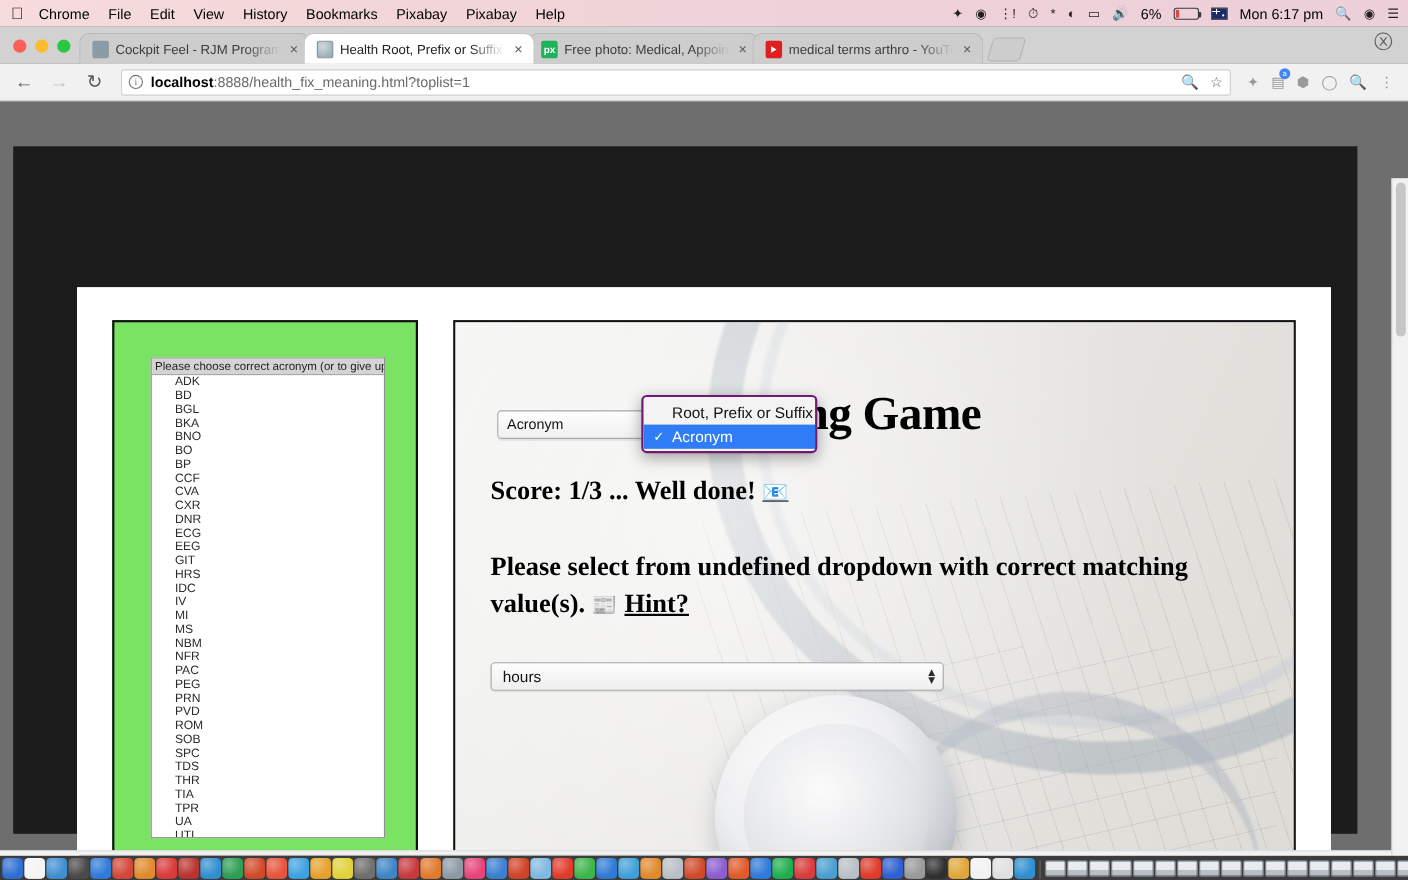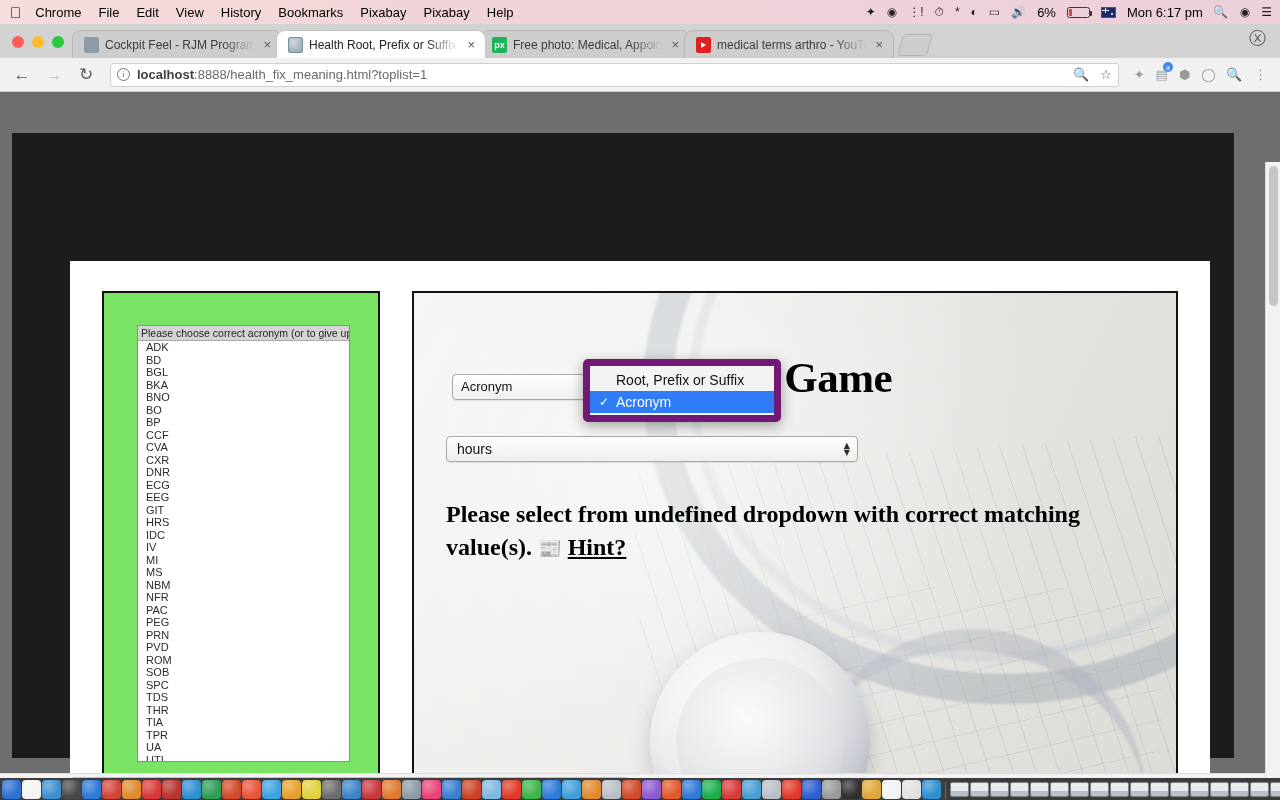--- a/index.html
+++ b/index.html
@@ -106,21 +106,21 @@
     flex: 1; height: 24px; background: #fff; border: 1px solid #d0d0d0; border-radius: 3px;
     display: flex; align-items: center; padding: 0 6px; gap: 7px; margin: 0 6px;
     font-size: 13px;
   }
   .info-ic {
     width: 13px; height: 13px; border: 1.2px solid #767676; border-radius: 50%;
     font-size: 9px; line-height: 11px; text-align: center; color: #767676; flex: 0 0 13px;
     font-family: "Liberation Serif", serif;
   }
   #url { white-space: nowrap; color: #6a6a6a; }
-  #url b { color: #404040; font-weight: bold; }
+  #url b { color: #000000; font-weight: bold; }
   .omni-right { margin-left: auto; display: flex; gap: 10px; align-items: center; color: #5a5a5a; font-size: 13px; }
   .tb-ext { display: flex; gap: 11px; align-items: center; padding: 0 5px; color: #9a9a9a; font-size: 13px; }
   .ext-badge { position: relative; }
   .ext-badge b {
     position: absolute; top: -5px; right: -5px; background: #4285f4; color: #fff;
     font-size: 7px; width: 10px; height: 10px; border-radius: 50%;
     display: flex; align-items: center; justify-content: center; font-weight: normal;
   }
 
   
@@ -142,21 +142,21 @@
   #listbox {
     position: absolute; left: 33px; top: 32px; width: 213px; height: 437px;
     background: #fff; border: 1px solid #8e8e8e;
     font-size: 11px; color: #2b2b2b; overflow: hidden;
   }
   #listbox .lb-head {
     background: #d4d4d4; border-bottom: 1px solid #a9a9a9;
     padding: 1px 3px; font-size: 10.5px; white-space: nowrap; overflow: hidden; color: #1f1f1f;
   }
   #listbox ul { list-style: none; }
-  #listbox li { padding: 0 8px; line-height: 12.5px; height: 12.5px; white-space: nowrap; }
+  #listbox li { padding: 0 21px; line-height: 12.5px; height: 12.5px; white-space: nowrap; }
 
   
   #content-card {
     position: absolute; left: 412px; top: 198px; width: 766px; height: 531px;
     border: 2px solid #111; overflow: hidden;
     background: #efefef;
   }
   #photo-bg { position: absolute; inset: 0; overflow: hidden; }
   #photo-bg .paper {
     position: absolute; inset: 0;
@@ -240,22 +240,22 @@
   }
   .sel-arrows {
     position: absolute; right: 8px; top: 50%; transform: translateY(-50%);
     font-size: 8px; line-height: 7px; color: #2a2a2a; pointer-events: none;
     display: flex; flex-direction: column; font-family: "DejaVu Sans", sans-serif;
   }
   .sel-wrap { position: relative; display: inline-block; }
 
   
   #popup {
-    position: absolute; left: 583px; top: 266px; width: 198px;
-    background: #f3f3f3; border: 7px solid #701a75; border-radius: 5px;
+    position: absolute; left: 583px; top: 266px; width: 160px;
+    background: #f3f3f3; border: 2px solid #701a75; border-radius: 5px;
     box-shadow: 0 4px 14px rgba(0,0,0,.34); z-index: 30;
     font-family: "Liberation Sans", sans-serif; padding: 3px 0 2px 0; overflow: hidden;
   }
   #popup .opt {
     height: 22px; display: flex; align-items: center; font-size: 14px;
     color: #111; padding-left: 8px; gap: 6px;
   }
   #popup .opt .check { width: 12px; font-size: 12px; text-align: center; }
   #popup .opt.selected { background: #2f7cf6; color: #fff; }
 
@@ -440,35 +440,39 @@
             <select class="macselect" id="category-select"><option>Root, Prefix or Suffix</option><option selected="">Acronym</option></select>
             <span class="sel-arrows">
                 <span>▲</span>
                 <span>▼</span>
               </span>
           </span>
           <span>Meaning Game</span>
         </h1>
 
 
+        <div id="score-line">
+          <span>Score: 1/3 ... Well done!</span>
+          <a class="plainlink emoji" href="#">📧</a>
+        </div>
+
+        <div id="instruction">
+          <span>Please select from undefined dropdown with correct matching value(s).</span>
+          <span class="emoji">📰</span>
+          <a class="plainlink" href="#">Hint?</a>
+        </div>
 
         <div id="answer-select-row">
           <span class="sel-wrap">
             <select id="answer-select" class="macselect"><option>hours</option></select>
             <span class="sel-arrows">
                 <span>▲</span>
                 <span>▼</span>
               </span>
           </span>
-        </div>
-
-        <div id="instruction">
-          <span>Please select from undefined dropdown with correct matching value(s).</span>
-          <span class="emoji">📰</span>
-          <a class="plainlink" href="#">Hint?</a>
         </div>
       </div>
     </div>
 
     <div id="popup">
       <div class="opt">
         <span class="check"></span>
         <span>Root, Prefix or Suffix</span>
       </div>
       <div class="opt selected">

